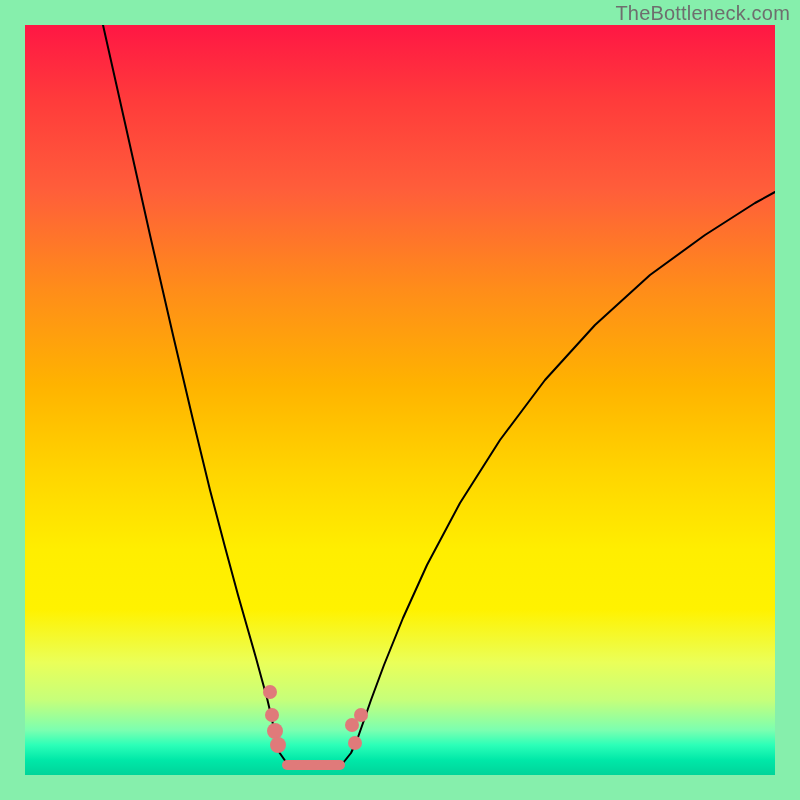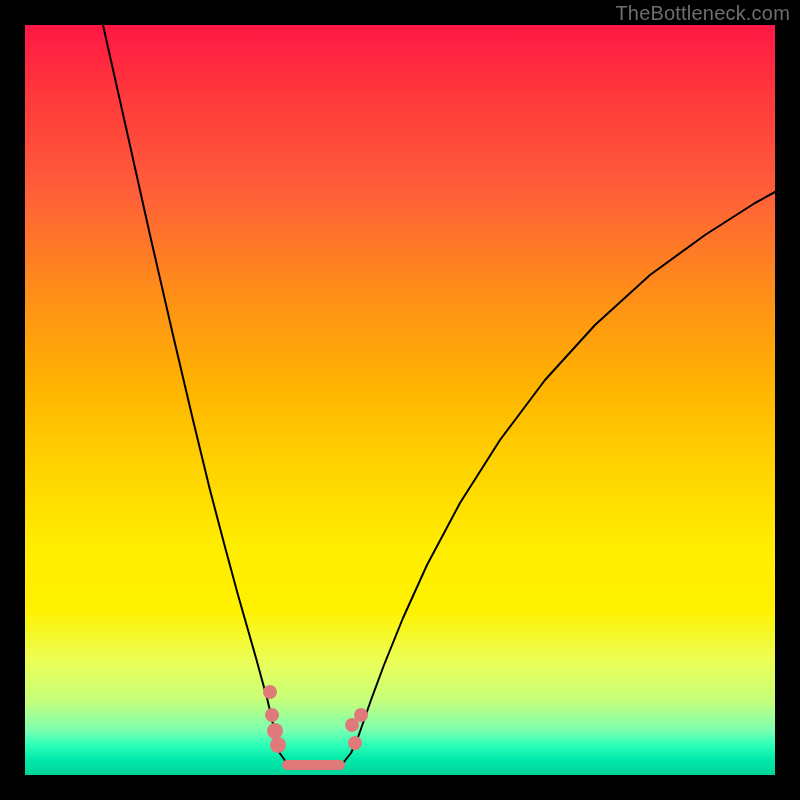--- a/index.html
+++ b/index.html
@@ -4,21 +4,21 @@
 <style>
   body {
     margin: 0;
     padding: 0;
     background: #fff;
   }
   .frame {
     width: 800px;
     height: 800px;
     position: relative;
-    background: #000000;
+    background: #86efac;
     overflow: hidden;
   }
   .plot-area {
     position: absolute;
     left: 25px;
     top: 25px;
     width: 750px;
     height: 750px;
     background: linear-gradient(to bottom,
       #ff1744 0%,

